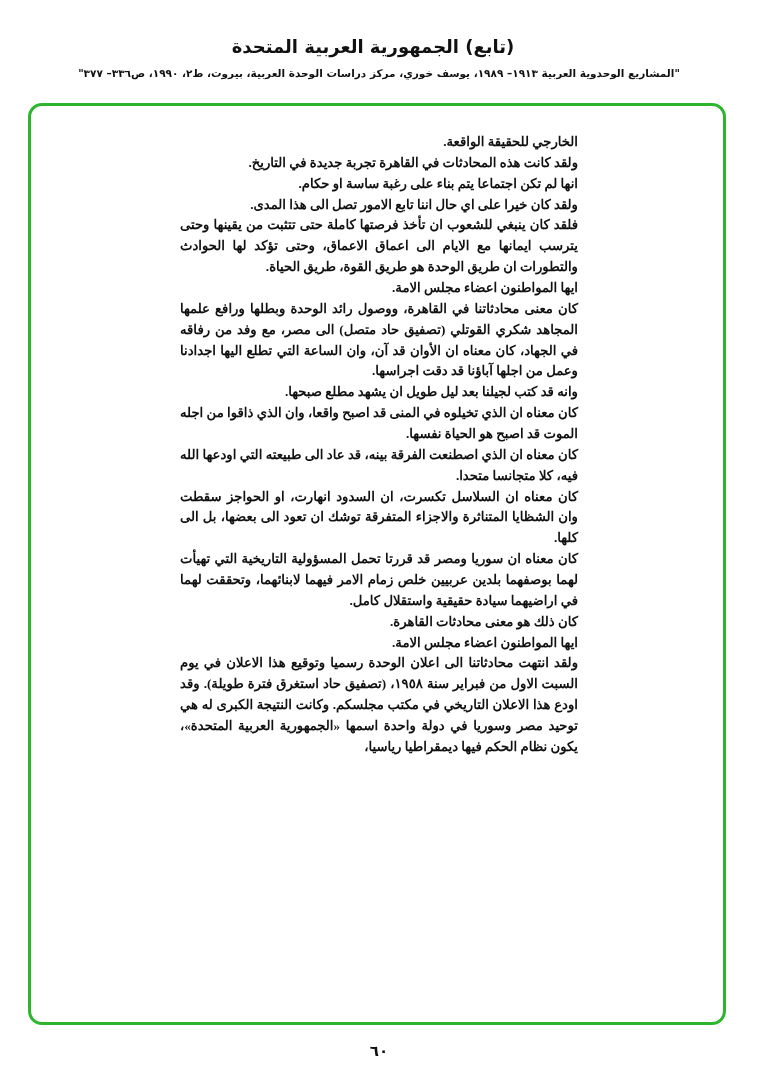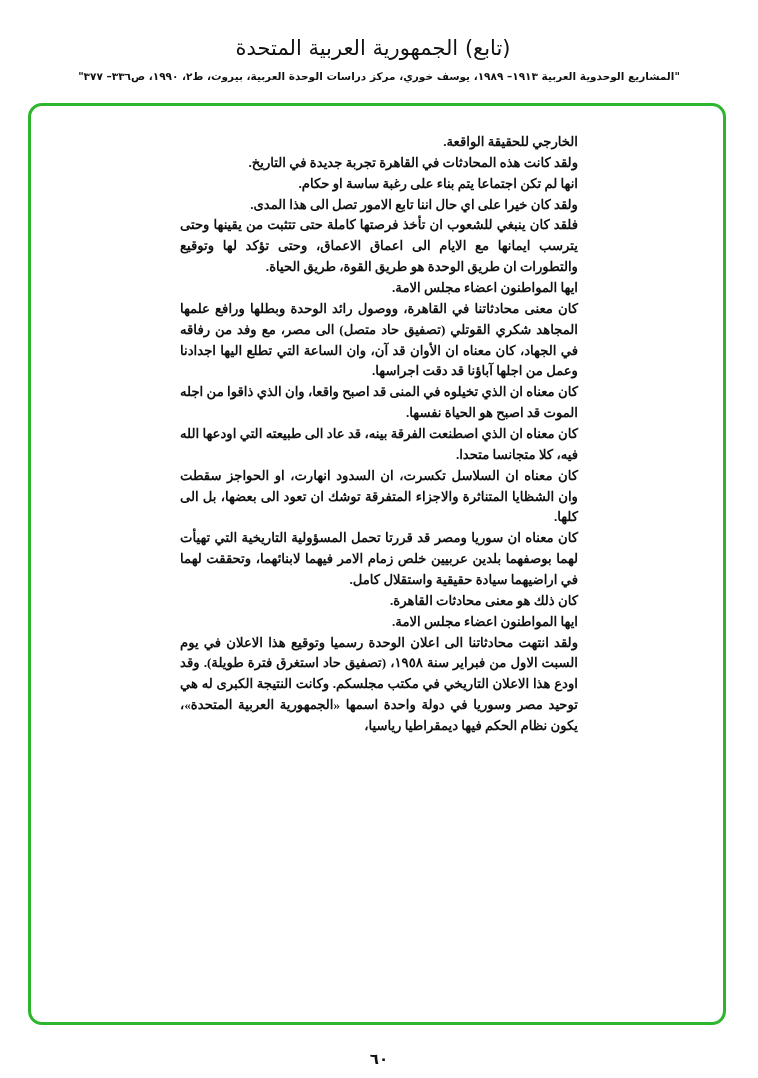--- a/index.html
+++ b/index.html
@@ -21,22 +21,22 @@
   }
   .doc-header{
     position:absolute;
     top:36px;
     left:0;
     width:100%;
     text-align:center;
     direction:rtl;
   }
   .doc-title{
-    font-size:21px;
-    font-weight:400;
+    font-size:18px;
+    font-weight:700;
     letter-spacing:0;
     margin:0 12px 10px 0;
   }
   .doc-reference{
     font-size:10.5px;
     font-weight:700;
     margin:0;
     white-space:nowrap;
   }
   .green-box{
@@ -63,21 +63,21 @@
     font-family:Liberation Serif, serif;
   }
   .text-column p{
     margin:0;
     padding:0;
     text-align:justify;
     text-align-last:right;
   }
   .page-number{
     position:absolute;
-    bottom:10px;
+    bottom:18px;
     left:0;
     width:100%;
     text-align:center;
     font-size:15px;
     font-weight:700;
     direction:rtl;
   }
 </style>
 </head>
 <body>
@@ -89,23 +89,24 @@
     <div class="doc-reference">"المشاريع الوحدوية العربية ١٩١٣– ١٩٨٩، يوسف خوري، مركز دراسات الوحدة العربية، بيروت، ط٢، ١٩٩٠، ص٣٣٦– ٣٧٧"</div>
   </div>
 
   <div class="green-box"></div>
 
   <div class="text-column">
     <p>الخارجي للحقيقة الواقعة.</p>
     <p>ولقد كانت هذه المحادثات في القاهرة تجربة جديدة في التاريخ.</p>
     <p>انها لم تكن اجتماعا يتم بناء على رغبة ساسة او حكام.</p>
     <p>ولقد كان خيرا على اي حال اننا تابع الامور تصل الى هذا المدى.</p>
-    <p>فلقد كان ينبغي للشعوب ان تأخذ فرصتها كاملة حتى تتثبت من يقينها وحتى يترسب ايمانها مع الايام الى اعماق الاعماق، وحتى تؤكد لها وتوقيع والتطورات ان طريق الوحدة هو طريق القوة، طريق الحياة.</p>
+    <p>فلقد كان ينبغي للشعوب ان تأخذ فرصتها كاملة حتى تتثبت من يقينها وحتى يترسب ايمانها مع الايام الى اعماق الاعماق، وحتى تؤكد لها الحوادث والتطورات ان طريق الوحدة هو طريق القوة، طريق الحياة.</p>
     <p>ايها المواطنون اعضاء مجلس الامة.</p>
     <p>كان معنى محادثاتنا في القاهرة، ووصول رائد الوحدة وبطلها ورافع علمها المجاهد شكري القوتلي (تصفيق حاد متصل) الى مصر، مع وفد من رفاقه في الجهاد، كان معناه ان الأوان قد آن، وان الساعة التي تطلع اليها اجدادنا وعمل من اجلها آباؤنا قد دقت اجراسها.</p>
+    <p>وانه قد كتب لجيلنا بعد ليل طويل ان يشهد مطلع صبحها.</p>
     <p>كان معناه ان الذي تخيلوه في المنى قد اصبح واقعا، وان الذي ذاقوا من اجله الموت قد اصبح هو الحياة نفسها.</p>
     <p>كان معناه ان الذي اصطنعت الفرقة بينه، قد عاد الى طبيعته التي اودعها الله فيه، كلا متجانسا متحدا.</p>
     <p>كان معناه ان السلاسل تكسرت، ان السدود انهارت، او الحواجز سقطت وان الشظايا المتناثرة والاجزاء المتفرقة توشك ان تعود الى بعضها، بل الى كلها.</p>
     <p>كان معناه ان سوريا ومصر قد قررتا تحمل المسؤولية التاريخية التي تهيأت لهما بوصفهما بلدين عربيين خلص زمام الامر فيهما لابنائهما، وتحققت لهما في اراضيهما سيادة حقيقية واستقلال كامل.</p>
     <p>كان ذلك هو معنى محادثات القاهرة.</p>
     <p>ايها المواطنون اعضاء مجلس الامة.</p>
     <p>ولقد انتهت محادثاتنا الى اعلان الوحدة رسميا وتوقيع هذا الاعلان في يوم السبت الاول من فبراير سنة ١٩٥٨، (تصفيق حاد استغرق فترة طويلة). وقد اودع هذا الاعلان التاريخي في مكتب مجلسكم. وكانت النتيجة الكبرى له هي توحيد مصر وسوريا في دولة واحدة اسمها «الجمهورية العربية المتحدة»، يكون نظام الحكم فيها ديمقراطيا رياسيا،</p>
   </div>
 
   <div class="page-number">٦٠</div>

